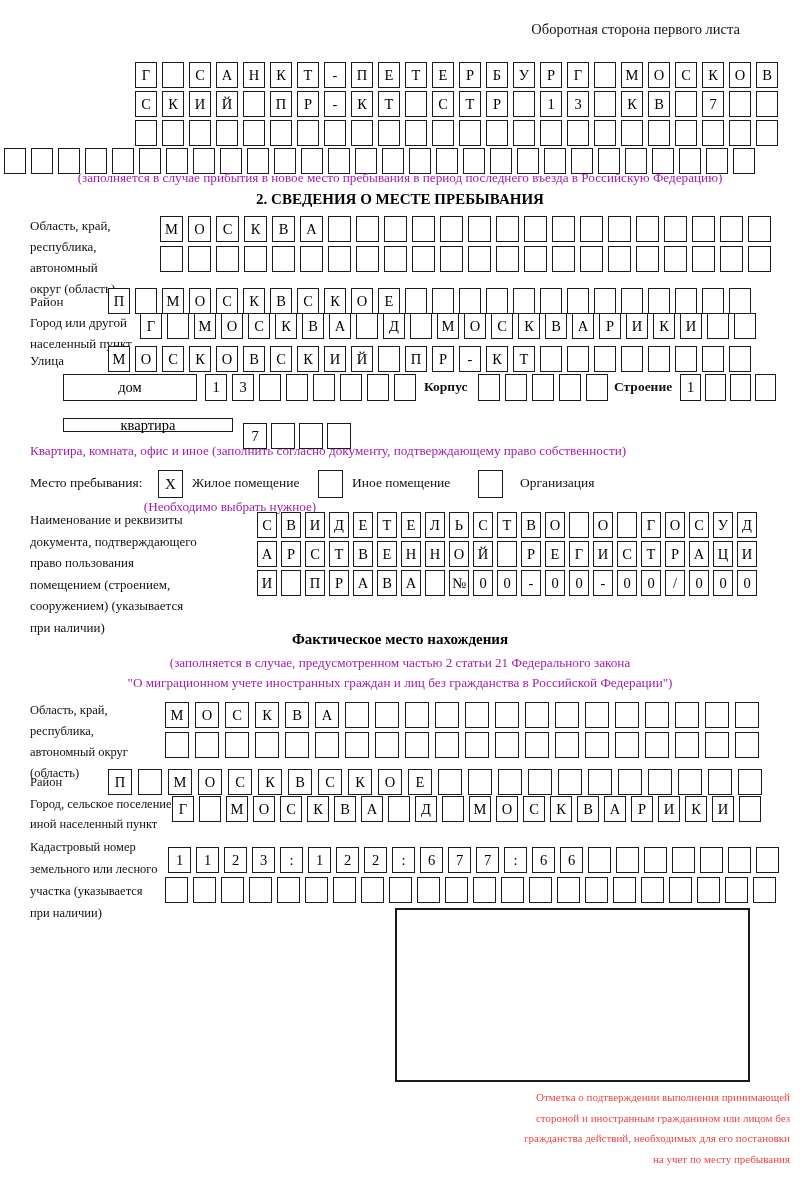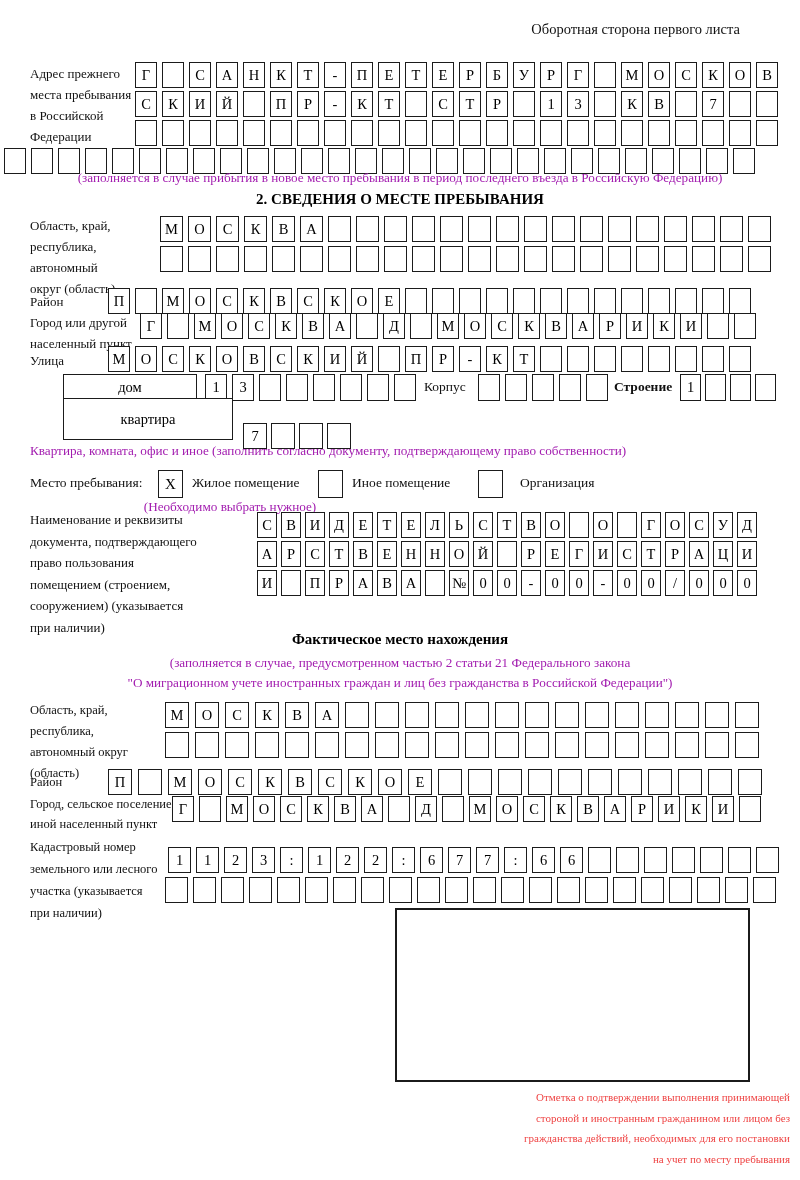--- a/index.html
+++ b/index.html
@@ -26,26 +26,20 @@
   .stamp-box{position:absolute;box-sizing:border-box;border:2px solid #1b1b1b;background:#fff;}
   .caption{position:absolute;font-size:11px;line-height:20.5px;text-align:right;color:#ef4444;}
 </style>
 </head>
 <body>
 
 <div id="page">
 
   <div class="abs" style="left:440px;top:21px;width:300px;text-align:right;font-size:14.5px;">Оборотная сторона первого листа</div>
 
-  <div class="label" style="left:30px;top:63px;">
-    <div>Адрес прежнего</div>
-    <div>места пребывания</div>
-    <div>в Российской</div>
-    <div>Федерации</div>
-  </div>
   <div class="cellrow" style="left:135px;top:62px;">
       <div class="cell">Г</div>
       <div class="cell"></div>
       <div class="cell">С</div>
       <div class="cell">А</div>
       <div class="cell">Н</div>
       <div class="cell">К</div>
       <div class="cell">Т</div>
       <div class="cell">-</div>
       <div class="cell">П</div>
@@ -296,37 +290,37 @@
   <div class="cellrow" style="left:205px;top:374px;--ch:27px;">
       <div class="cell">1</div>
       <div class="cell">3</div>
       <div class="cell"></div>
       <div class="cell"></div>
       <div class="cell"></div>
       <div class="cell"></div>
       <div class="cell"></div>
       <div class="cell"></div>
     </div>
-  <div class="inline-label" style="left:424px;top:379px;">Корпус</div>
+  <div class="inline-label" style="left:424px;top:379px;font-weight:bold;">Корпус</div>
   <div class="cellrow" style="left:478px;top:374px;--ch:27px;">
       <div class="cell"></div>
       <div class="cell"></div>
       <div class="cell"></div>
       <div class="cell"></div>
       <div class="cell"></div>
     </div>
   <div class="inline-label" style="left:614px;top:379px;font-weight:bold;">Строение</div>
   <div class="cellrow" style="left:680px;top:374px;--cw:21px;--gap:4px;--ch:27px;">
       <div class="cell">1</div>
       <div class="cell"></div>
       <div class="cell"></div>
       <div class="cell"></div>
     </div>
 
-  <div class="bigbox" style="left:63px;top:398px;width:170px;height:42px;">квартира</div>
+  <div class="bigbox" style="left:63px;top:418px;width:170px;height:14px;">квартира</div>
   <div class="cellrow" style="left:243px;top:423px;--cw:24px;--gap:4px;">
       <div class="cell">7</div>
       <div class="cell"></div>
       <div class="cell"></div>
       <div class="cell"></div>
     </div>
   <div class="note" style="left:30px;top:443px;">Квартира, комната, офис и иное (заполнить согласно документу, подтверждающему право собственности)</div>
 
   <div class="inline-label" style="left:30px;top:475px;">Место пребывания:</div>
   <div class="checkbox" style="left:158px;top:470px;">X</div>

